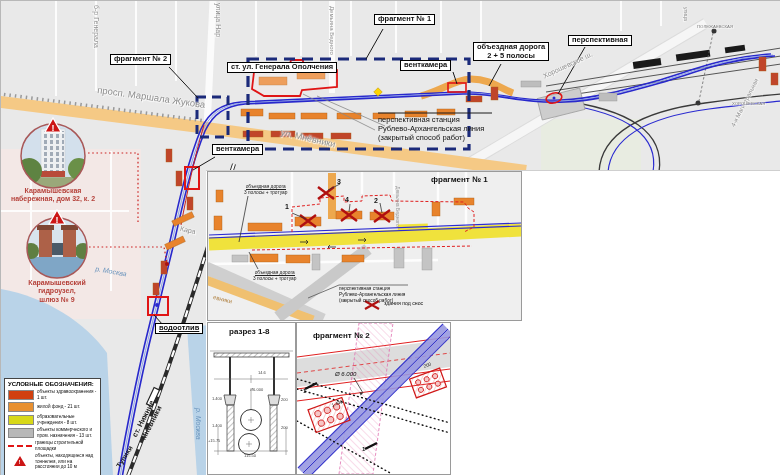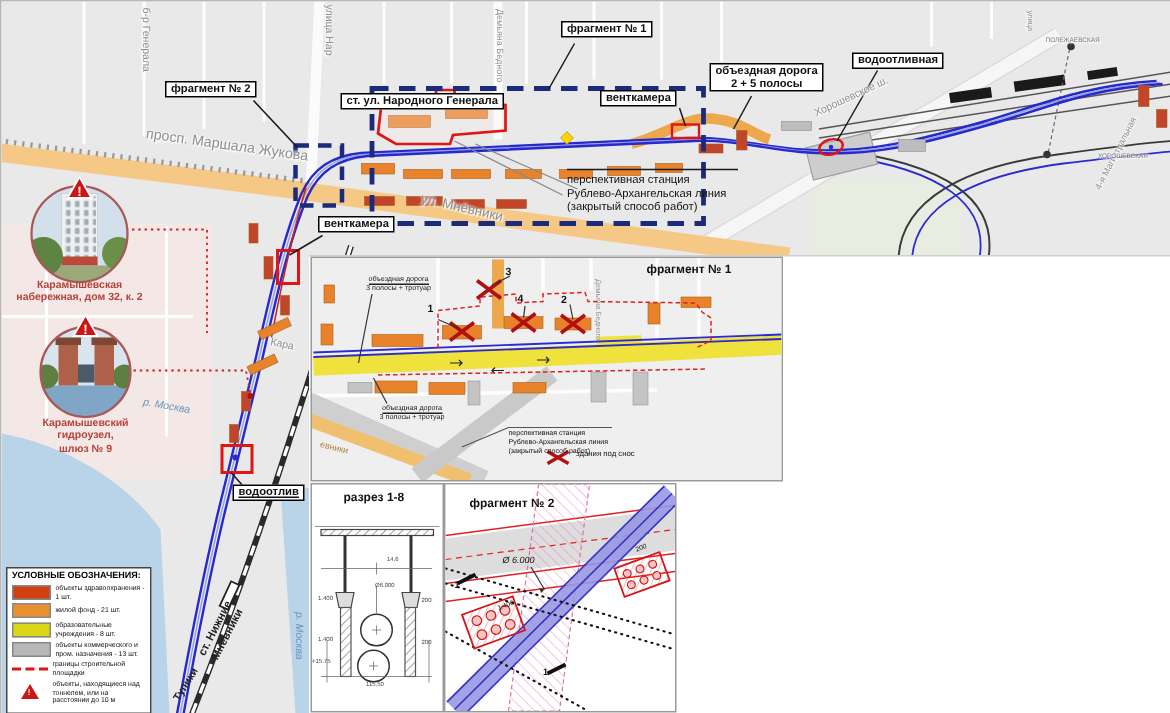--- a/index.html
+++ b/index.html
@@ -445,24 +445,24 @@
     <span class="lbl" style="left:16px;top:8px;font-weight:bold;font-size:8px;">фрагмент № 2</span>
     <span class="lbl" style="left:38px;top:48px;font-size:6px;font-style:italic;">Ø 6.000</span>
     <span class="lbl" style="left:126px;top:41px;transform:rotate(-20deg);font-size:4.5px;">200</span>
     <span class="lbl" style="left:34px;top:80px;transform:rotate(-20deg);font-size:4.5px;">1.400</span>
     <span class="lbl num" style="left:6px;top:65px;font-size:6px;">1</span>
     <span class="lbl num" style="left:65px;top:123px;font-size:6px;">1</span>
   </div>
 
   <span class="lbl co" style="left:109px;top:53px;">фрагмент № 2</span>
   <span class="lbl co" style="left:373px;top:13px;">фрагмент № 1</span>
-  <span class="lbl co" style="left:226px;top:61px;">ст. ул. Народного Генерала</span>
+  <span class="lbl co" style="left:226px;top:61px;">ст. ул. Генерала Ополчения</span>
   <span class="lbl co" style="left:399px;top:59px;">венткамера</span>
   <span class="lbl co co2" style="left:472px;top:41px;"><span>объездная дорога</span><br><span>2 + 5 полосы</span></span>
-  <span class="lbl co" style="left:567px;top:34px;">водоотливная</span>
+  <span class="lbl co" style="left:567px;top:34px;">перспективная</span>
   <span class="lbl co" style="left:211px;top:143px;">венткамера</span>
   <span class="lbl co" style="left:154px;top:322px;text-decoration:underline;">водоотлив</span>
   <span class="lbl plain" style="left:377px;top:114px;line-height:1.2;">
     <span>перспективная станция</span><br><span>Рублево-Архангельская линия</span><br><span>(закрытый способ работ)</span>
   </span>
 
   <span class="lbl st" style="left:97px;top:84px;transform:rotate(8deg);font-size:9.5px;">просп. Маршала Жукова</span>
   <span class="lbl st" style="left:281px;top:126px;transform:rotate(13deg);font-size:9px;">ул. Мнёвники</span>
   <span class="lbl st" style="left:99px;top:4px;transform:rotate(90deg);">б-р Генерала</span>
   <span class="lbl st" style="left:221px;top:2px;transform:rotate(90deg);">улица Нар</span>

